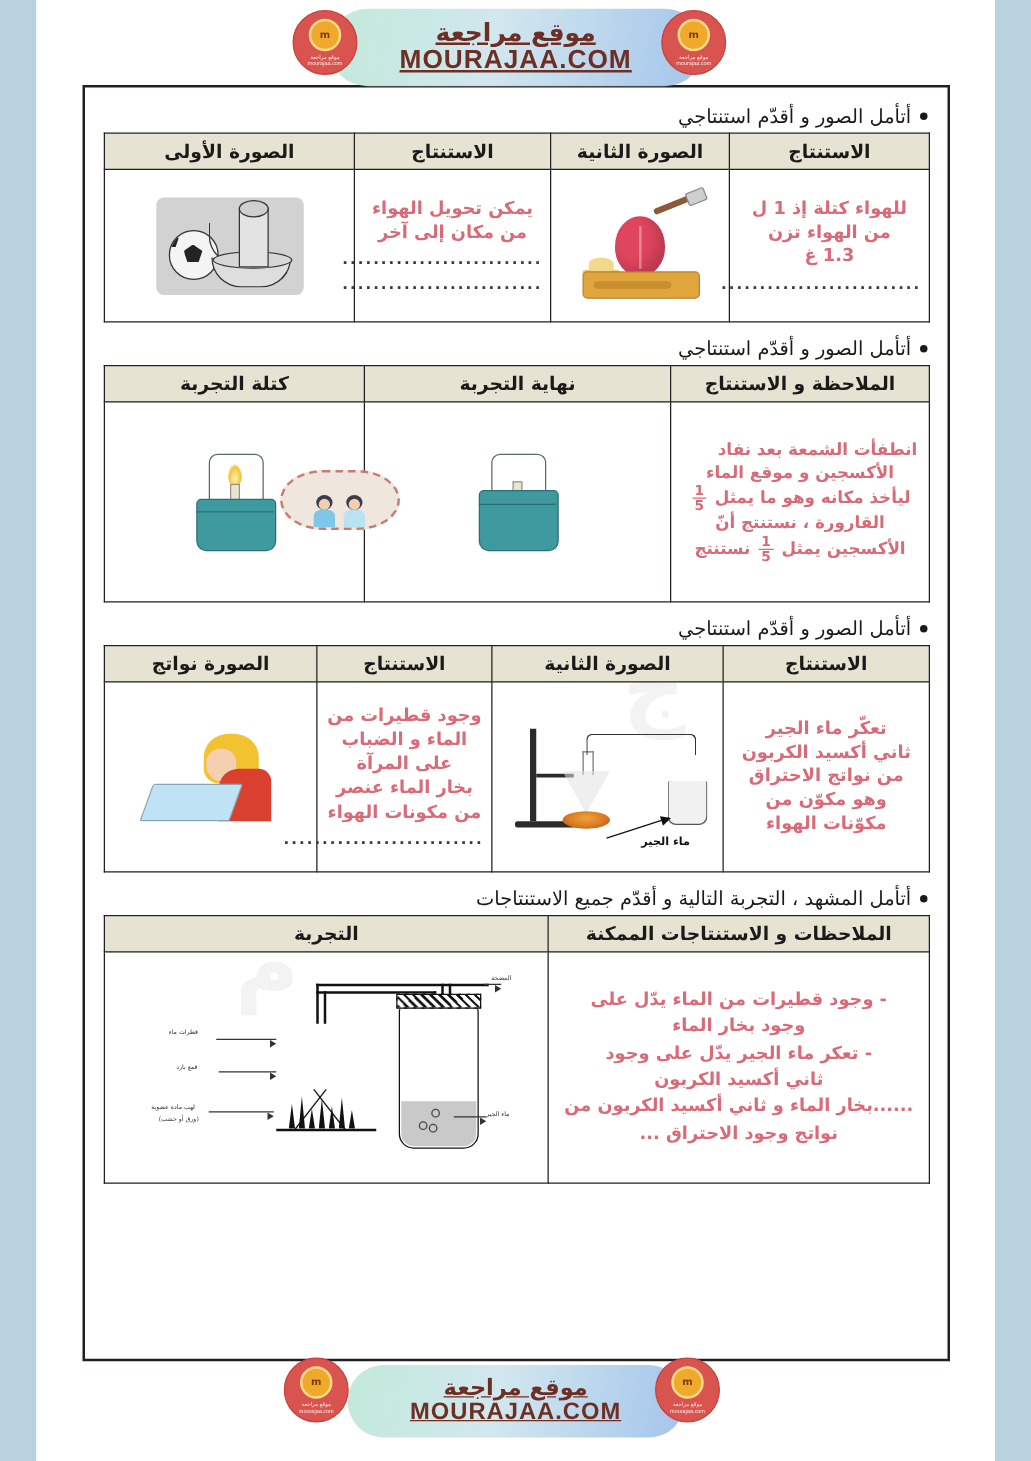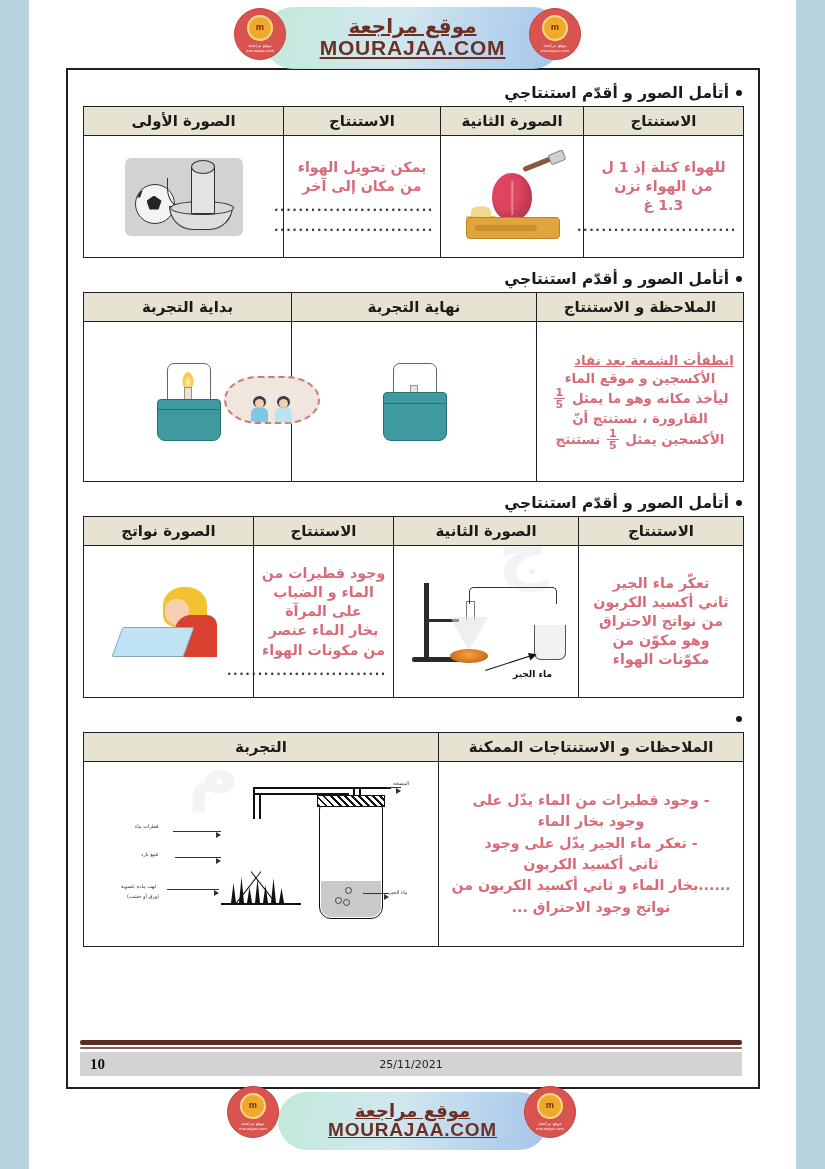--- a/index.html
+++ b/index.html
@@ -72,40 +72,40 @@
   
   .instr{
     display:flex;align-items:center;justify-content:flex-start;
     gap:7px;font-size:15.5px;color:#1a1a1a;height:26px;
     font-family:"DejaVu Sans","Liberation Sans",sans-serif;
     direction:rtl;padding-right:2px;
   }
   .instr .bullet{
     width:6px;height:6px;border-radius:50%;background:#1a1a1a;flex:0 0 auto;
   }
-  .instr .txt{white-space:nowrap;font-weight:700;}
+  .instr .txt{white-space:nowrap;font-weight:400;}
   
   table.sheet{
     width:660px;border-collapse:collapse;table-layout:fixed;
     border:1.6px solid #231f20;background:#fff;
   }
   table.sheet td,table.sheet th{
     border:1.4px solid #231f20;vertical-align:middle;padding:0;
   }
   table.sheet th{
     background:#e7e3d2;height:28px;
     font-size:15px;font-weight:700;color:#1a1a1a;
     font-family:"DejaVu Sans","Liberation Sans",sans-serif;
   }
   .hand{
     color:#d86b77;font-size:14.2px;line-height:1.34;
     font-family:"DejaVu Sans","Liberation Sans",sans-serif;
     direction:rtl;text-align:center;padding:5px 6px;font-weight:600;
   }
-  .hand .u{text-decoration:underline;margin-left:28px;}
+  .hand .u{margin-left:28px;}
   .dots{color:#3a3a3a;letter-spacing:1.6px;font-size:12px;display:block;margin-top:3px;}
   .frac{
     display:inline-flex;flex-direction:column;align-items:center;
     vertical-align:middle;line-height:1;margin:0 2px;font-size:11px;
   }
   .frac .n{border-bottom:1.2px solid #d86b77;padding:0 2px;}
   .frac .d{padding:0 2px;}
   .cellimg{display:flex;align-items:center;justify-content:center;height:100%;}
   
   .photo-ball{
@@ -456,21 +456,21 @@
       <table class="sheet">
         <colgroup>
             <col style="width:207px">
             <col style="width:245px">
             <col style="width:208px">
           </colgroup>
         <tbody>
             <tr>
           <th>الملاحظة و الاستنتاج</th>
           <th>نهاية التجربة</th>
-          <th>بداية التجربة</th>
+          <th>كتلة التجربة</th>
         </tr>
         <tr style="height:160px">
           <td>
             <div class="hand" style="font-size:13.4px;">
               <span class="u">انطفأت الشمعة بعد نفاد</span><br>
               <span>الأكسجين و موقع الماء</span><br>
               <span>ليأخذ مكانه وهو ما يمثل</span>
               <span class="frac">
                 <span class="n">1</span>
                 <span class="d">5</span>
@@ -575,20 +575,21 @@
                 <div class="mirror"></div>
               </div>
             </div>
           </td>
         </tr>
       </tbody>
         </table>
 
       <div class="instr" style="margin-top:8px;">
         <span class="bullet"></span>
+        <span class="txt">أتأمل المشهد ، التجربة التالية و أقدّم جميع الاستنتاجات</span>
       </div>
       <table class="sheet">
         <colgroup>
             <col style="width:305px">
             <col style="width:355px">
           </colgroup>
         <tbody>
             <tr>
           <th>الملاحظات و الاستنتاجات الممكنة</th>
           <th>التجربة</th>
@@ -654,28 +655,20 @@
               </div>
             </div>
           </td>
         </tr>
       </tbody>
         </table>
 
     </div>
   </div>
 
-  <div class="footer">
-    <div class="foot-rule"></div>
-    <div class="foot-rule thin"></div>
-    <div class="foot-bar">
-      <span class="foot-page">10</span>
-      <span class="foot-date">25/11/2021</span>
-    </div>
-  </div>
 
   <div class="wm bottom">
     <div class="wm-blob"></div>
     <div class="wm-badge l">
       <div class="coin">m</div>
       <div class="cap">موقع مراجعة<br>mourajaa.com</div>
     </div>
     <div class="wm-badge r">
       <div class="coin">m</div>
       <div class="cap">موقع مراجعة<br>mourajaa.com</div>

